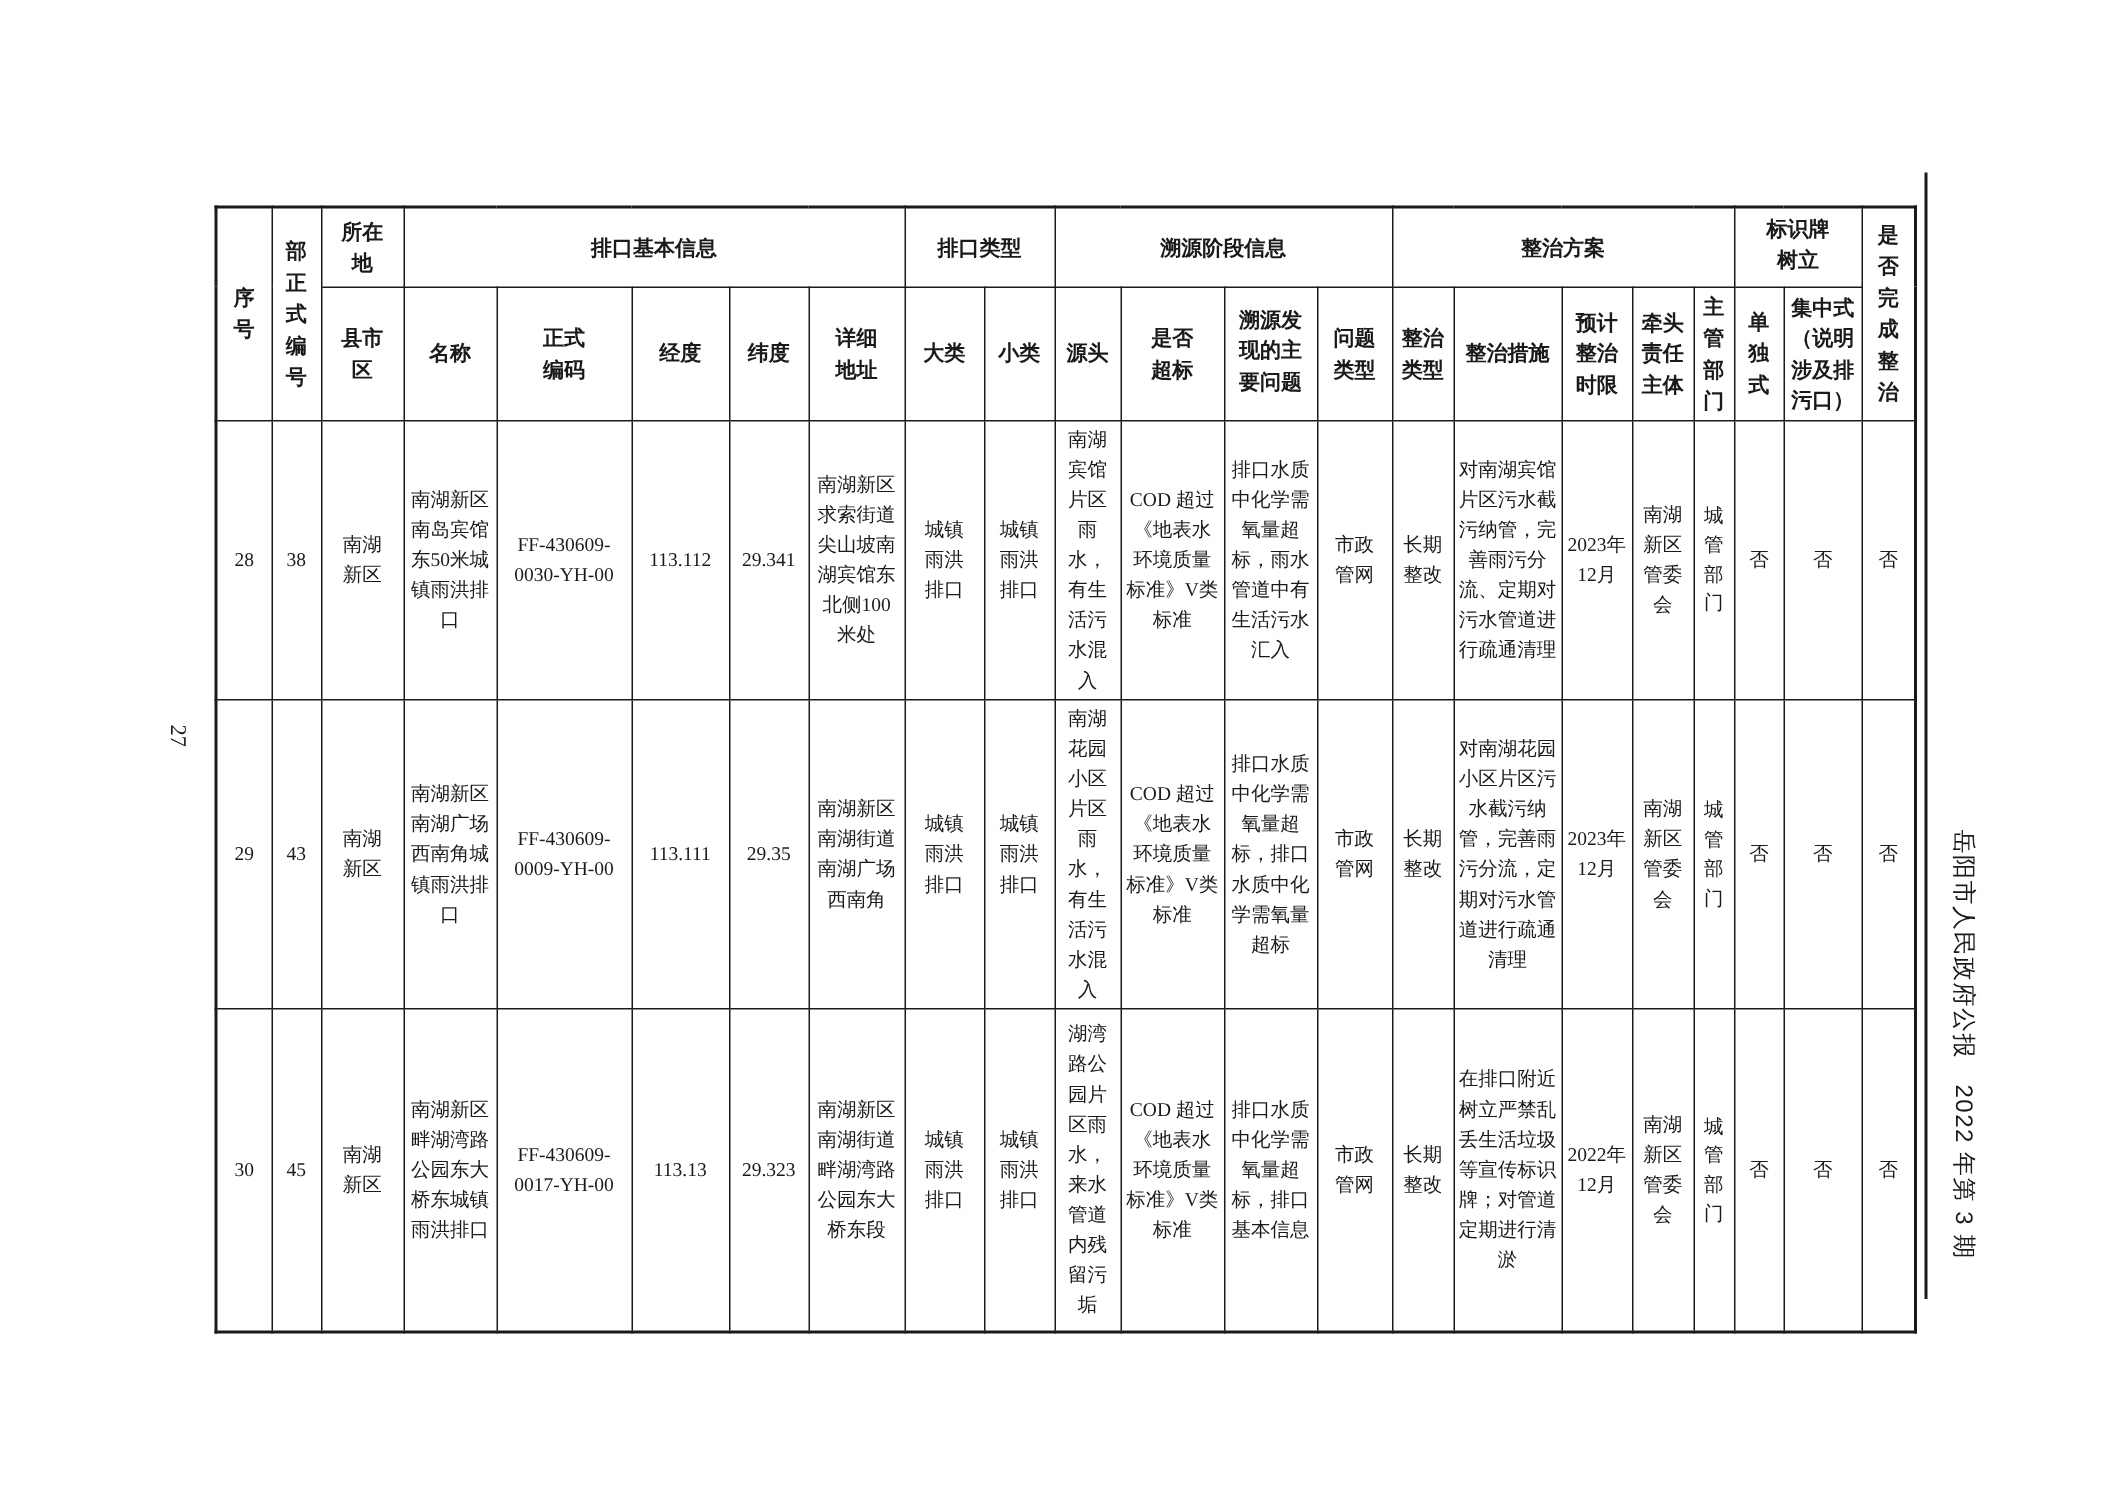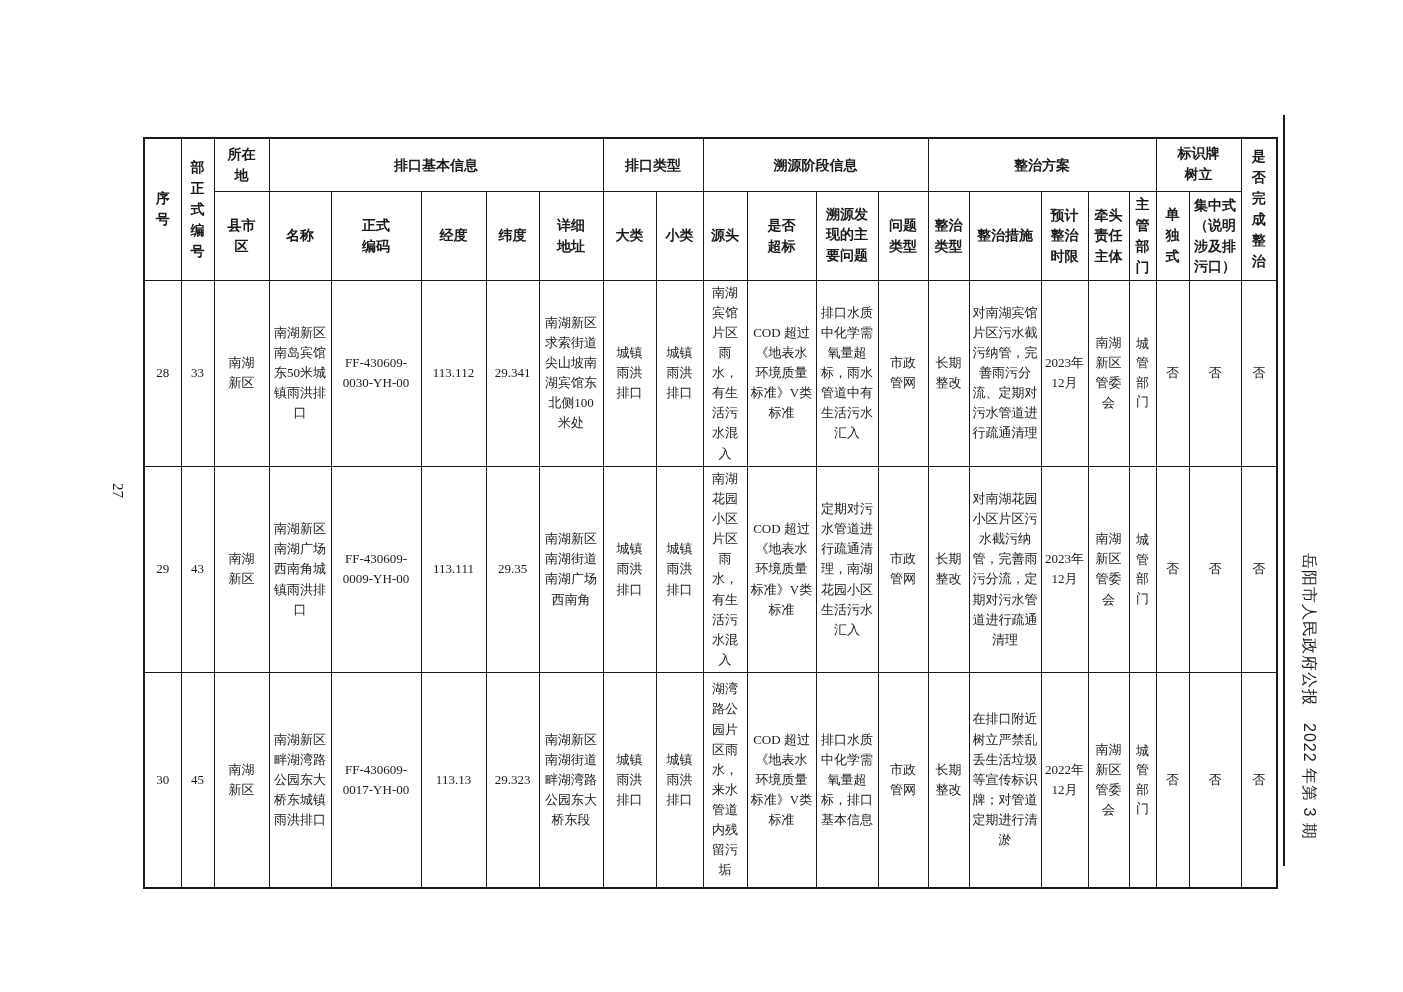--- a/index.html
+++ b/index.html
@@ -110,21 +110,21 @@
       <th><span class="w2">预计整治时限</span></th>
       <th><span class="w2">牵头责任主体</span></th>
       <th><span class="vtext">主管部门</span></th>
       <th><span class="vtext">单独式</span></th>
       <th><span>集中式（说明涉及排污口）</span></th>
     </tr>
   </thead>
   <tbody>
     <tr class="r0">
       <td>28</td>
-      <td>33</td>
+      <td>38</td>
       <td><span class="w2">南湖新区</span></td>
       <td class="just">南湖新区南岛宾馆东50米城镇雨洪排口</td>
       <td class="just">FF-430609-0030-YH-00</td>
       <td>113.112</td>
       <td>29.341</td>
       <td class="just">南湖新区求索街道尖山坡南湖宾馆东北侧100米处</td>
       <td><span class="w2">城镇雨洪排口</span></td>
       <td><span class="w2">城镇雨洪排口</span></td>
       <td class="just">南湖宾馆片区雨水，有生活污水混入</td>
       <td class="just">COD 超过《地表水环境质量标准》V类标准</td>
@@ -145,21 +145,21 @@
       <td><span class="w2">南湖新区</span></td>
       <td class="just">南湖新区南湖广场西南角城镇雨洪排口</td>
       <td class="just">FF-430609-0009-YH-00</td>
       <td>113.111</td>
       <td>29.35</td>
       <td class="just">南湖新区南湖街道南湖广场西南角</td>
       <td><span class="w2">城镇雨洪排口</span></td>
       <td><span class="w2">城镇雨洪排口</span></td>
       <td class="just">南湖花园小区片区雨水，有生活污水混入</td>
       <td class="just">COD 超过《地表水环境质量标准》V类标准</td>
-      <td class="just">定期对污水管道进行疏通清理，南湖花园小区生活污水汇入</td>
+      <td class="just">排口水质中化学需氧量超标，排口水质中化学需氧量超标</td>
       <td><span class="w2">市政管网</span></td>
       <td><span class="w2">长期整改</span></td>
       <td class="just">对南湖花园小区片区污水截污纳管，完善雨污分流，定期对污水管道进行疏通清理</td>
       <td class="just">2023年12月</td>
       <td><span class="w2">南湖新区管委会</span></td>
       <td><span class="vtext">城管部门</span></td>
       <td>否</td>
       <td>否</td>
       <td>否</td>
     </tr>

